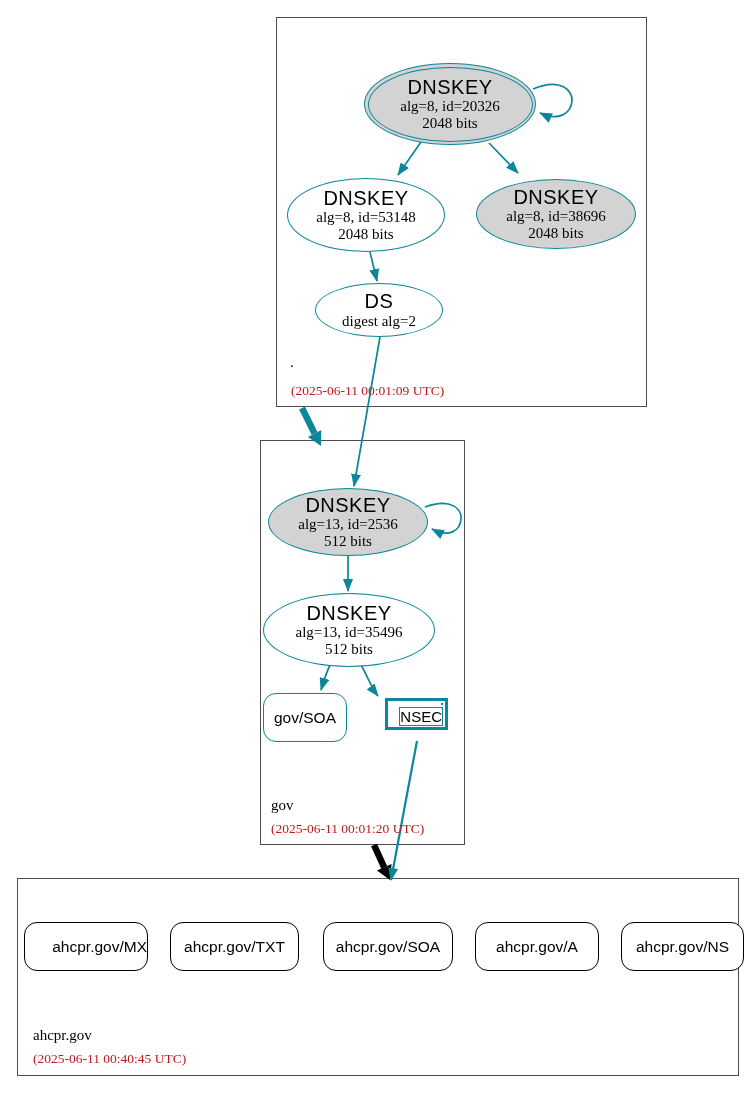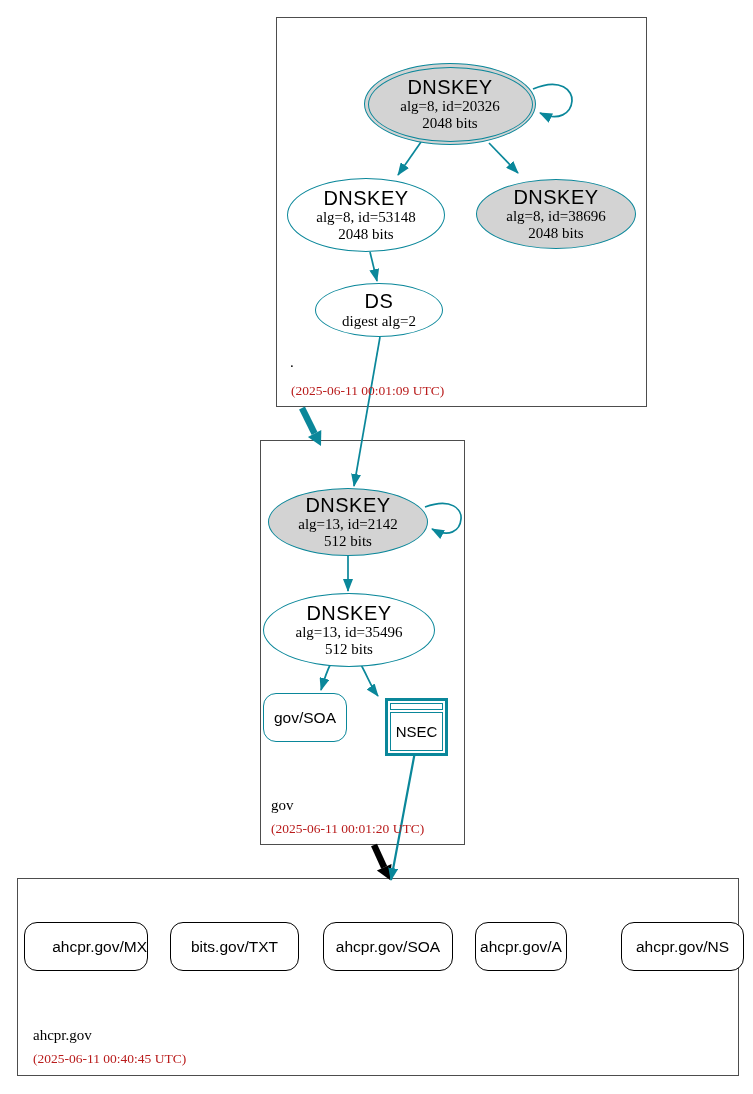--- a/index.html
+++ b/index.html
@@ -110,52 +110,52 @@
 <div class="ellipse" style="left:315px;top:283px;width:128px;height:54px;">
   <div class="nt">DS</div>
   <div class="nl">digest alg=2</div>
 </div>
 
 <div class="zone-name" style="left:290px;top:354px;">.</div>
 <div class="zone-ts" style="left:291px;top:383px;">(2025-06-11 00:01:09 UTC)</div>
 
 <div class="ellipse gray" style="left:268px;top:488px;width:160px;height:68px;">
   <div class="nt">DNSKEY</div>
-  <div class="nl">alg=13, id=2142</div>
+  <div class="nl">alg=13, id=2536</div>
   <div class="nl">512 bits</div>
 </div>
 
 <div class="ellipse" style="left:263px;top:593px;width:172px;height:74px;">
   <div class="nt">DNSKEY</div>
   <div class="nl">alg=13, id=35496</div>
   <div class="nl">512 bits</div>
 </div>
 
 <div class="rrset teal" style="left:263px;top:693px;width:84px;height:49px;">
   <span>gov/SOA</span>
 </div>
 
-<div class="nsec" style="left:385px;top:698px;width:63px;height:58px;">
+<div class="nsec" style="left:385px;top:698px;width:63px;height:32px;align-items:flex-end;">
   <div class="band"></div>
   <div class="cell">NSEC</div>
 </div>
 
 <div class="zone-name" style="left:271px;top:797px;">gov</div>
 <div class="zone-ts" style="left:271px;top:821px;">(2025-06-11 00:01:20 UTC)</div>
 
 <div class="rrset" style="left:24px;top:922px;width:124px;height:49px;justify-content:flex-end;">
   <span>ahcpr.gov/MX</span>
 </div>
 <div class="rrset" style="left:170px;top:922px;width:129px;height:49px;">
-  <span>bits.gov/TXT</span>
+  <span>ahcpr.gov/TXT</span>
 </div>
 <div class="rrset" style="left:323px;top:922px;width:130px;height:49px;">
   <span>ahcpr.gov/SOA</span>
 </div>
-<div class="rrset" style="left:475px;top:922px;width:92px;height:49px;">
+<div class="rrset" style="left:475px;top:922px;width:124px;height:49px;">
   <span>ahcpr.gov/A</span>
 </div>
 <div class="rrset" style="left:605px;top:922px;width:123px;height:49px;margin-left:16px;">
   <span>ahcpr.gov/NS</span>
 </div>
 
 <div class="zone-name" style="left:33px;top:1027px;">ahcpr.gov</div>
 <div class="zone-ts" style="left:33px;top:1051px;">(2025-06-11 00:40:45 UTC)</div>
 
 </body></html>

